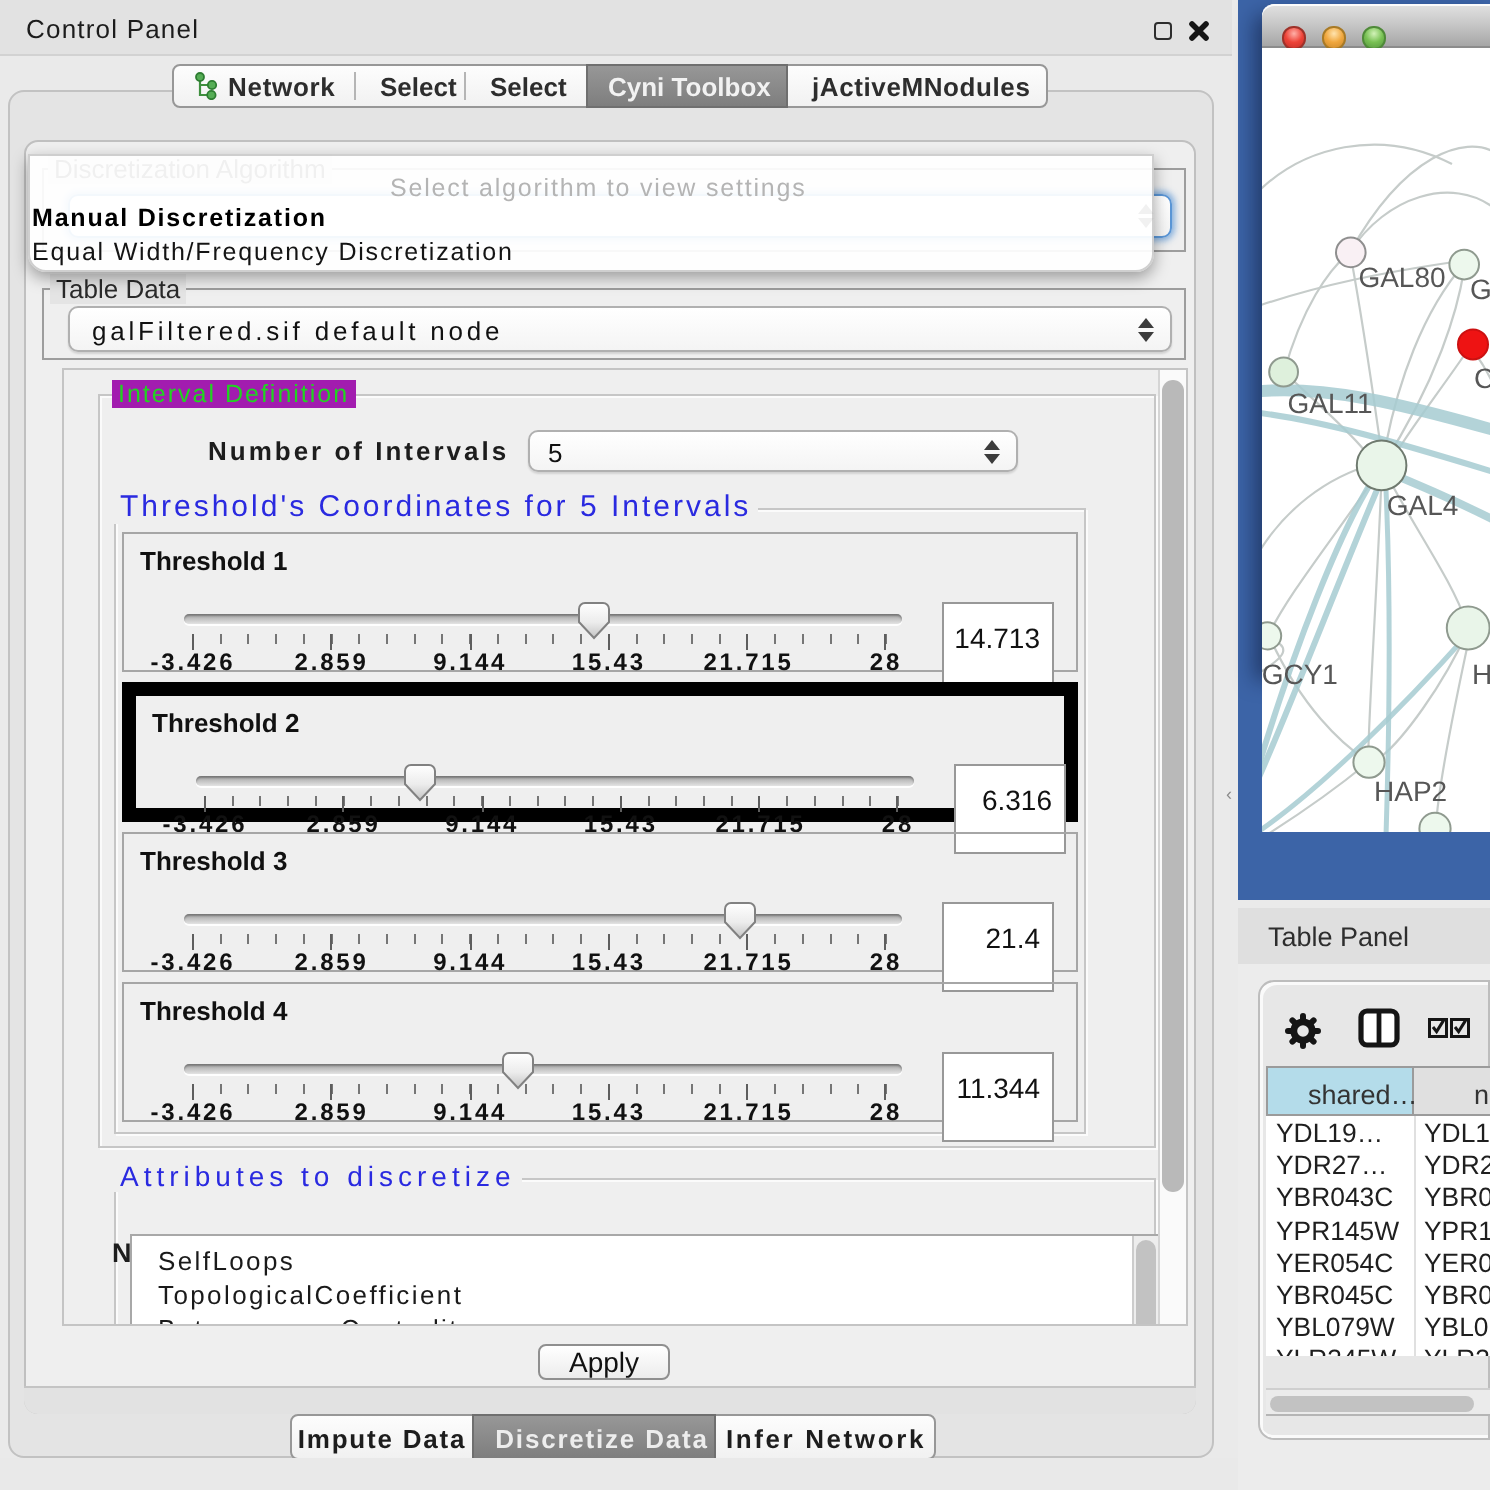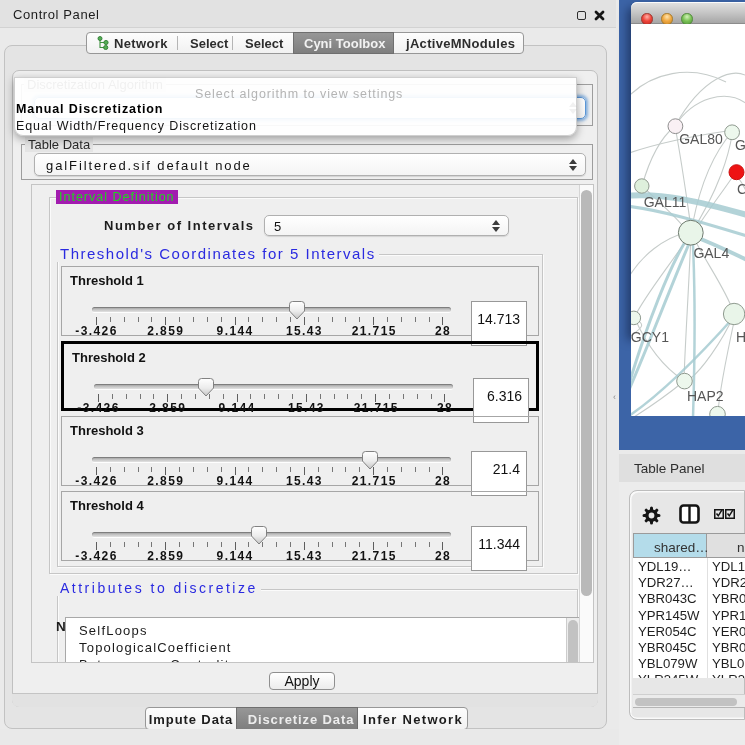--- a/index.html
+++ b/index.html
@@ -113,21 +113,21 @@
         <div class="lb" style="left:151.1px;">9.144</div>
         <div class="lb" style="left:220.4px;">15.43</div>
         <div class="lb" style="left:289.7px;">21.715</div>
         <div class="lb" style="left:359px;">28</div>
     <svg class="abs thumb" style="left:227px;" width="16" height="19" viewBox="0 0 16 19">
           <path d="M0.5,3.5 A3,3 0 0 1 3.5,0.5 H12.5 A3,3 0 0 1 15.5,3.5 V10 L8,18 L0.5,10 Z" fill="url(#tg)" stroke="#818181"></path>
         </svg>
     <div class="abs vbox">14.713</div>
   </div>
 
-  <div class="abs" style="left:29px; top:156px; width:478px; height:70px; border:3px solid #000000;">
+  <div class="abs" style="left:29px; top:156px; width:478px; height:70px; border:7px solid #000000;">
     <div class="abs" style="left:8px; top:6px; font-size:13px; font-weight:700; color:#111;">Threshold 2</div>
     <div class="abs trk"></div>
         <div class="abs tik"></div>
     <div class="mj" style="left:34px;"></div>
         <div class="mj" style="left:103px;"></div>
         <div class="mj" style="left:173px;"></div>
         <div class="mj" style="left:242px;"></div>
         <div class="mj" style="left:311px;"></div>
         <div class="mj" style="left:380px;"></div>
     <div class="lb" style="left:12.5px;">‑3.426</div>

